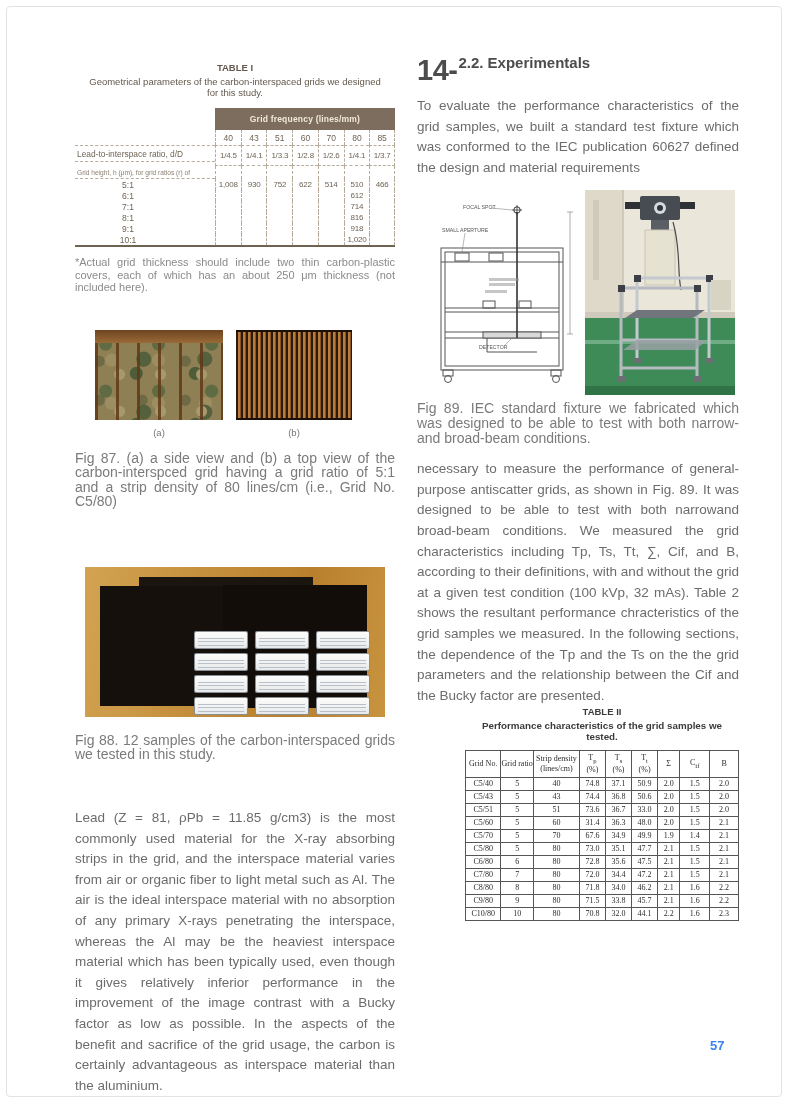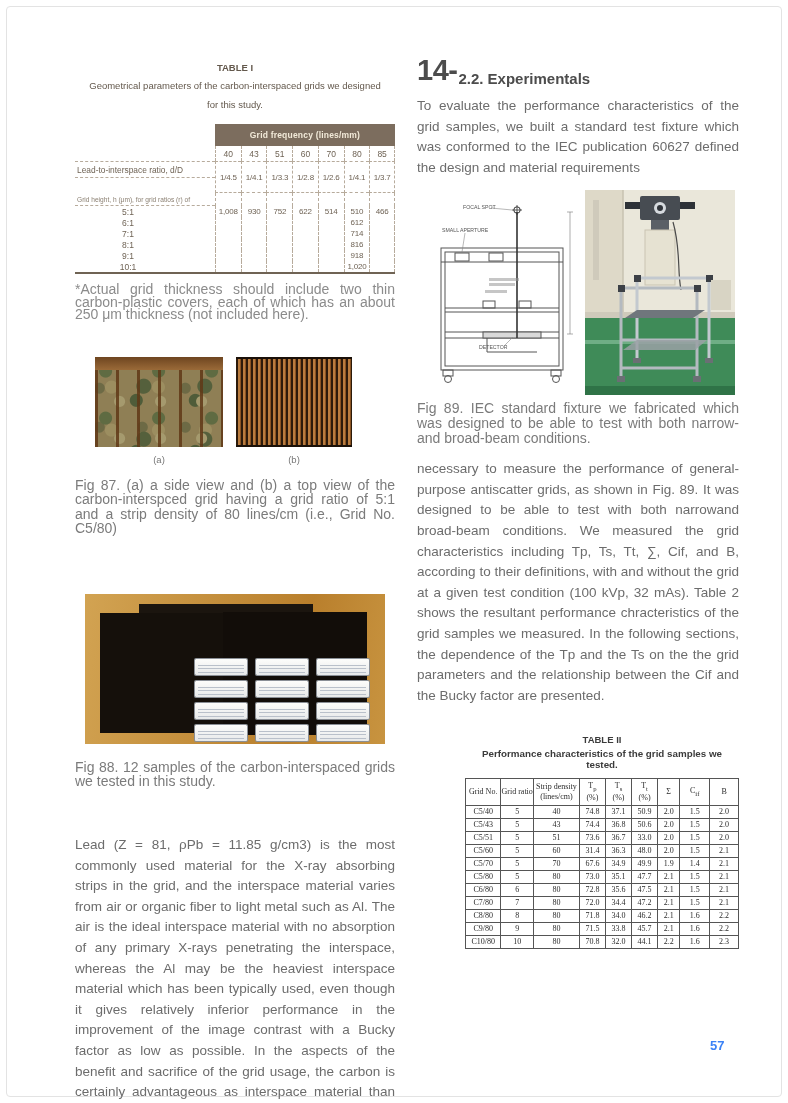--- a/index.html
+++ b/index.html
@@ -6,41 +6,41 @@
   .page{position:relative;width:788px;height:1103px;background:#fff;overflow:hidden;
         font-family:"Liberation Sans","DejaVu Sans",sans-serif;box-sizing:border-box;}
   .edge{position:absolute;inset:6px;border:1px solid #e3e3e3;border-radius:4px;}
 
   .col{position:absolute;}
   .col-left{left:75px;top:62px;width:320px;}
   .col-right{left:417px;top:54px;width:322px;}
 
   
   .t1-title{font-size:9.5px;font-weight:bold;color:#63584c;text-align:center;}
-  .t1-cap{font-size:9.5px;color:#63584c;text-align:center;line-height:19px;margin-top:3px;
+  .t1-cap{font-size:9.5px;color:#63584c;text-align:center;line-height:11px;margin-top:3px;
           padding:0 14px;}
   .t1{display:grid;grid-template-columns:140px repeat(7,1fr);margin-top:10px;
       border-bottom:2px solid #6f6354;color:#6f6355;}
   .t1c{display:flex;align-items:center;justify-content:center;box-sizing:border-box;}
   .t1-corner{height:22px;}
   .t1-group{height:22px;background:#7c6d5e;color:#f2ead9;font-size:8.5px;font-weight:600;
             letter-spacing:.2px;}
   .t1-lblempty{height:15px;}
   .t1-num{height:15px;font-size:8.5px;}
   .t1-rlbl{height:17px;font-size:8.4px;justify-content:flex-start;padding-left:2px;white-space:nowrap;}
-  .t1-val{height:32px;font-size:8px;letter-spacing:-.2px;}
+  .t1-val{height:21px;font-size:8px;letter-spacing:-.2px;}
   .t1-hlbl{height:13px;font-size:6.6px;justify-content:flex-start;padding-left:2px;
            border-bottom:1px dashed #b7ab9c;white-space:nowrap;color:#8a7f71;}
   .t1-hempty{height:13px;}
   .t1-hrl{height:11px;font-size:8.5px;padding-right:34px;}
   .t1-hval{height:11px;font-size:8px;letter-spacing:-.2px;}
   .v{border-left:1px dashed #b7ab9c;}
   .vr{border-right:1px dashed #b7ab9c;}
   .hl{border-top:1px dashed #b7ab9c;border-bottom:1px dashed #b7ab9c;}
-  .t1-foot{font-size:14px;line-height:12.5px;color:#8b8b8b;text-align:justify;margin-top:9px;}
+  .t1-foot{font-size:11px;line-height:12.5px;color:#8b8b8b;text-align:justify;margin-top:9px;}
 
   
   .body{font-size:13.5px;line-height:20.6px;color:#6c6c6c;text-align:justify;margin:0;}
   .figcap{font-size:14px;line-height:14.6px;color:#7b7b7b;text-align:justify;}
 
   
   .fig87{display:flex;gap:13px;margin:36px 0 0 20px;}
   .f87wrap{display:flex;flex-direction:column;align-items:center;}
   .f87a{width:128px;height:90px;position:relative;overflow:hidden;background-color:#8f7f55;
     background-image:
@@ -71,30 +71,30 @@
   .chips{position:absolute;left:36%;top:42%;width:58%;height:55%;display:grid;
          grid-template-columns:repeat(3,1fr);gap:6px 9px;padding:2px;}
   .chip{position:relative;background:linear-gradient(#fdfdfb,#e7e9ea);border-radius:1px;
         box-shadow:0 0 0 1px #8a8f96;}
   .chip::before{content:"";position:absolute;inset:3px 3px 2px 3px;
         background:repeating-linear-gradient(180deg, transparent 0 2.6px, #b9c0ca 2.6px 3.6px);}
   .cap88{margin:16px 0 0 0;}
   .lead-par{margin-top:46px;}
 
   
-  .heading{display:flex;align-items:flex-end;color:#4c4c4c;}
+  .heading{display:flex;align-items:flex-start;color:#4c4c4c;}
   .h-big{font-size:29px;font-weight:600;letter-spacing:-.5px;}
   .h-small{font-size:15px;font-weight:600;margin-left:1px;}
   .par1{margin-top:9px;}
   .fig89{display:flex;gap:8px;margin:12px 0 0 10px;}
   .cap89{margin-top:6px;}
   .par2{margin-top:14px;}
 
   
-  .t2block{margin-top:28px;padding-left:48px;}
+  .t2block{padding-left:48px;}
   .t2-title{font-size:9.5px;font-weight:bold;color:#3b3b3b;text-align:center;}
   .t2-cap{font-size:9.8px;font-weight:bold;color:#3b3b3b;text-align:center;margin:3px 0 8px;}
   table.t2{border-collapse:collapse;width:100%;table-layout:fixed;
            font-family:"Liberation Serif","DejaVu Serif",serif;font-size:8px;color:#2b2b2b;}
   .t2 th,.t2 td{border:1px solid #555;text-align:center;padding:1px 0;font-weight:normal;
                 line-height:1.25;overflow:hidden;}
   .t2 th{height:24px;}
   .t2 th:nth-child(1){width:13%;}  .t2 th:nth-child(2){width:12%;}
   .t2 th:nth-child(3){width:17%;}  .t2 th:nth-child(4){width:9.5%;}
   .t2 th:nth-child(5){width:9.5%;} .t2 th:nth-child(6){width:9.5%;}

